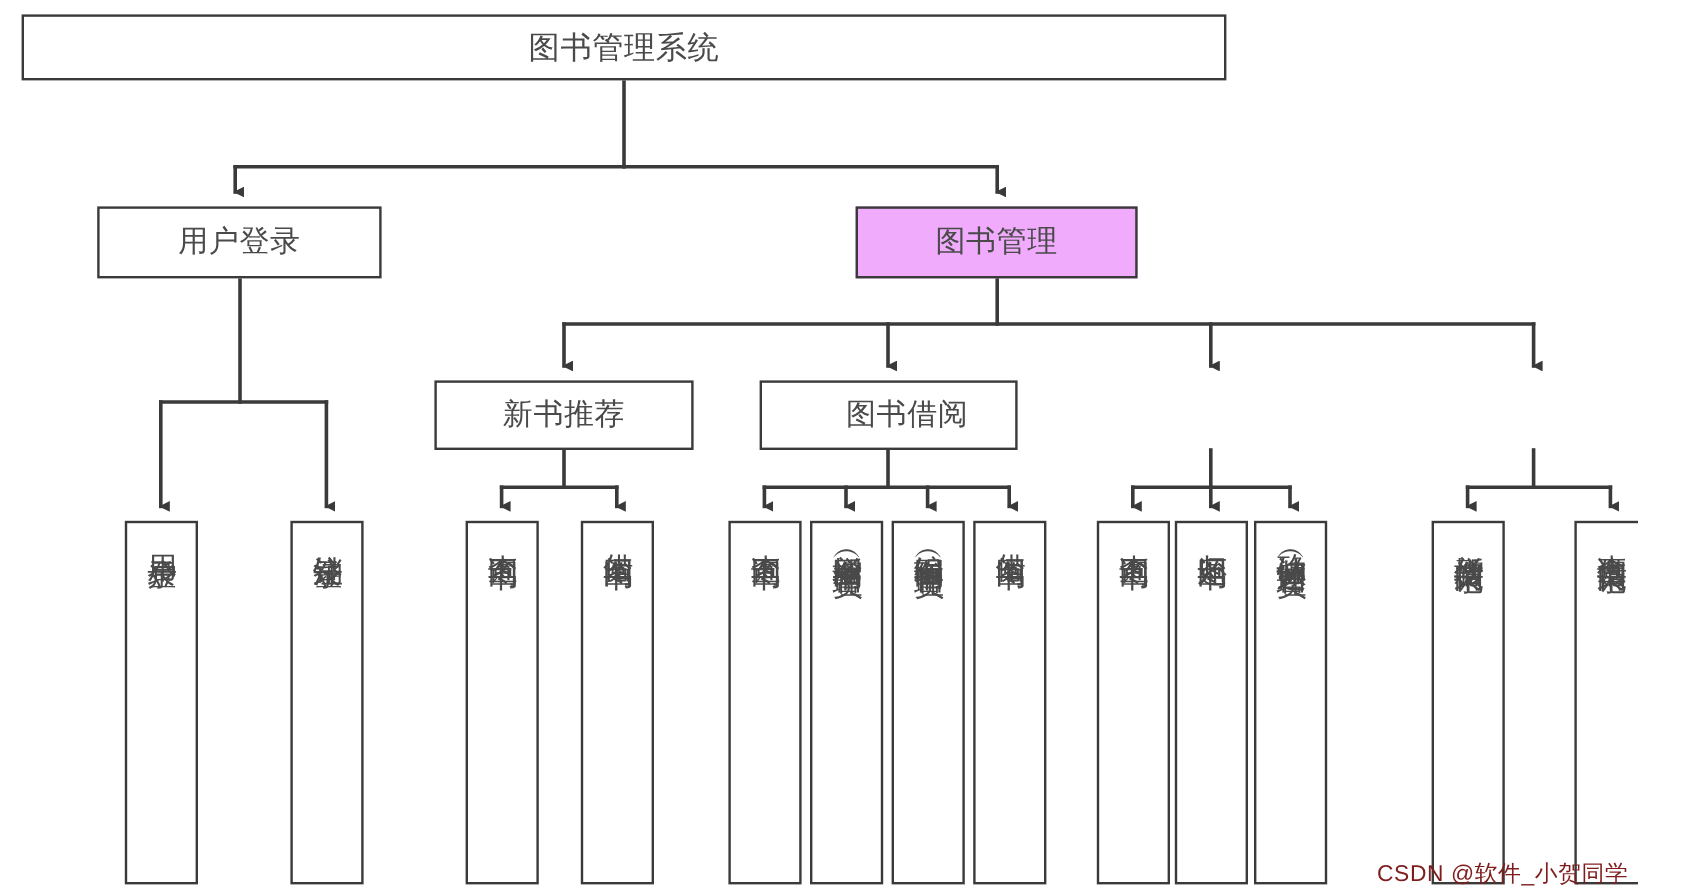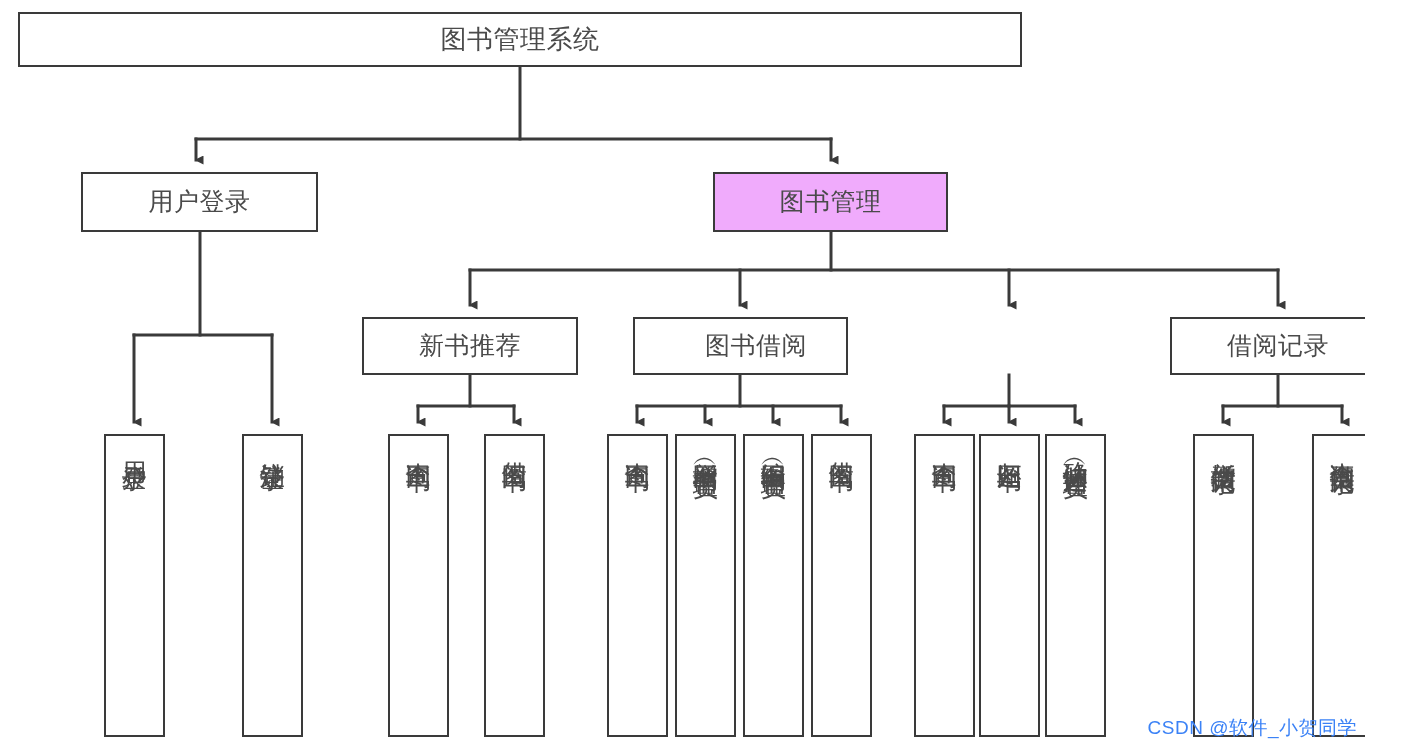--- a/index.html
+++ b/index.html
@@ -142,23 +142,20 @@
   <div class="node h-node" style="left: 713px; top: 172px; width: 235px; height: 60px; border-color: rgb(58, 58, 58); background: #f0abfc; color: rgb(74, 74, 74);">
     <span class="node-label">图书管理</span>
   </div>
 
   <div class="node h-node" style="left: 362px; top: 317px; width: 216px; height: 58px; border-color: rgb(58, 58, 58); background: rgb(255, 255, 255); color: rgb(74, 74, 74);">
     <span class="node-label">新书推荐</span>
   </div>
   <div class="node h-node" style="left: 633px; top: 317px; width: 215px; height: 58px; border-color: rgb(58, 58, 58); background: rgb(255, 255, 255); color: rgb(74, 74, 74); padding-left: 31px;">
     <span class="node-label">图书借阅</span>
   </div>
-  <div class="node h-node" style="left: 1170px; top: 317px; width: 216px; height: 58px; border-color: rgb(58, 58, 58); background: rgb(255, 255, 255); color: rgb(74, 74, 74);">
-    <span class="node-label">借阅记录</span>
-  </div>
 
   <div class="node v-node" style="left: 104px; top: 434px; width: 61px; height: 303px; border-color: rgb(58, 58, 58); background: rgb(255, 255, 255); color: rgb(74, 74, 74);">
     <span class="node-label">用户登录</span>
   </div>
   <div class="node v-node" style="left: 242px; top: 434px; width: 61px; height: 303px; border-color: rgb(58, 58, 58); background: rgb(255, 255, 255); color: rgb(74, 74, 74);">
     <span class="node-label">注销登录</span>
   </div>
   <div class="node v-node" style="left: 388px; top: 434px; width: 61px; height: 303px; border-color: rgb(58, 58, 58); background: rgb(255, 255, 255); color: rgb(74, 74, 74);">
     <span class="node-label">查询图书</span>
   </div>
@@ -186,14 +183,14 @@
   <div class="node v-node" style="left: 1045px; top: 434px; width: 61px; height: 303px; border-color: rgb(58, 58, 58); background: rgb(255, 255, 255); color: rgb(74, 74, 74);">
     <span class="node-label">确认归还（管理员）</span>
   </div>
   <div class="node v-node" style="left: 1193px; top: 434px; width: 61px; height: 303px; border-color: rgb(58, 58, 58); background: rgb(255, 255, 255); color: rgb(74, 74, 74);">
     <span class="node-label">新增借阅记录</span>
   </div>
   <div class="node v-node" style="left: 1312px; top: 434px; width: 61px; height: 303px; border-color: rgb(58, 58, 58); background: rgb(255, 255, 255); color: rgb(74, 74, 74);">
     <span class="node-label">查询借阅记录</span>
   </div>
 
-  <div class="watermark" style="color: #3b82f6;">CSDN @软件_小贺同学</div>
+  <div class="watermark" style="color: #7f1d1d;">CSDN @软件_小贺同学</div>
 </div>
 
 </body></html>

